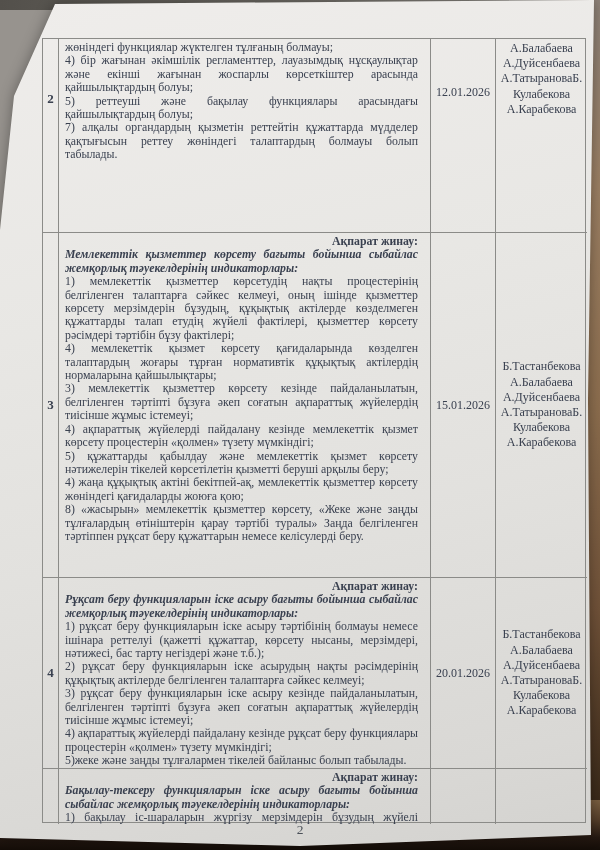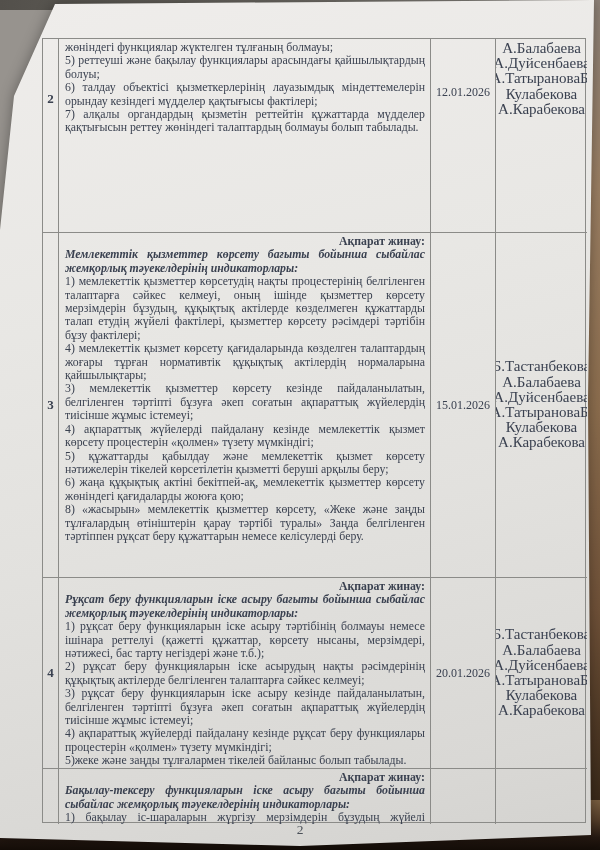--- a/index.html
+++ b/index.html
@@ -32,32 +32,32 @@
     color:#3a4150;
   }
   .cell{border-right:1px solid #8b8b88;border-bottom:1px solid #8b8b88;
     box-sizing:border-box;overflow:hidden;}
   .cell.col-last{border-right:none;}
   .cell.row-last{border-bottom:none;}
   .num-cell{display:flex;align-items:center;justify-content:center;}
   .num{font-size:13px;font-weight:bold;}
   .num-cell.top-align{align-items:flex-start;}
   .num-cell.top-align .num{margin-top:52px;}
-  .content-cell{padding:2px 5px 0 6px;}
+  .content-cell{padding:2px 12px 0 6px;}
   .para{margin:0;font-size:11.8px;line-height:13.4px;text-align:justify;}
   .para.header{font-weight:bold;text-align:right;}
   .para.subtitle{font-weight:bold;font-style:italic;}
   .date-cell{display:flex;align-items:center;justify-content:center;}
   .date{font-size:12px;white-space:nowrap;}
   .date-cell.top-align{align-items:flex-start;}
   .date-cell.top-align .date{margin-top:46px;}
   .names-cell{display:flex;align-items:center;justify-content:center;}
   .names-cell.top-align{align-items:flex-start;padding-top:2px;}
   .names{text-align:center;}
-  .name{font-size:15px;line-height:15.2px;white-space:nowrap;}
+  .name{font-size:12px;line-height:15.2px;white-space:nowrap;}
   .page-number{
     position:absolute;left:270px;top:822px;width:60px;text-align:center;
     font-size:13.5px;color:#4a5058;
   }
 </style>
 </head>
 <body>
 
 <div class="photo">
   <div class="bg-topstrip"></div>
@@ -65,22 +65,22 @@
   <div class="bg-bottom"></div>
   <div class="paper-wrap">
     <div class="paper"></div>
   </div>
   <div class="doc-table">
       <div class="cell num-cell top-align">
         <div class="num">2</div>
       </div>
       <div class="cell content-cell top-align">
         <p class="para text">жөніндегі функциялар жүктелген тұлғаның болмауы;</p>
+        <p class="para text">4) бір жағынан әкімшілік регламенттер, лауазымдық нұсқаулықтар және екінші жағынан жоспарлы көрсеткіштер арасында қайшылықтардың болуы;</p>
         <p class="para text">5) реттеуші және бақылау функциялары арасындағы қайшылықтардың болуы;</p>
-        <p class="para text">6) талдау объектісі қызметкерлерінің лауазымдық міндеттемелерін орындау кезіндегі мүдделер қақтығысы фактілері;</p>
         <p class="para text">7) алқалы органдардың қызметін реттейтін құжаттарда мүдделер қақтығысын реттеу жөніндегі талаптардың болмауы болып табылады.</p>
       </div>
       <div class="cell date-cell top-align">
         <div class="date">12.01.2026</div>
       </div>
       <div class="cell names-cell col-last top-align">
         <div class="names">
           <div class="name">А.Балабаева</div>
           <div class="name">А.Дуйсенбаева</div>
           <div class="name">А.ТатырановаБ.</div>
@@ -92,21 +92,21 @@
         <div class="num">3</div>
       </div>
       <div class="cell content-cell">
         <p class="para header">Ақпарат жинау:</p>
         <p class="para subtitle">Мемлекеттік қызметтер көрсету бағыты бойынша сыбайлас жемқорлық тәуекелдерінің индикаторлары:</p>
         <p class="para text">1) мемлекеттік қызметтер көрсетудің нақты процестерінің белгіленген талаптарға сәйкес келмеуі, оның ішінде қызметтер көрсету мерзімдерін бұзудың, құқықтық актілерде көзделмеген құжаттарды талап етудің жүйелі фактілері, қызметтер көрсету рәсімдері тәртібін бұзу фактілері;</p>
         <p class="para text">4) мемлекеттік қызмет көрсету қағидаларында көзделген талаптардың жоғары тұрған нормативтік құқықтық актілердің нормаларына қайшылықтары;</p>
         <p class="para text">3) мемлекеттік қызметтер көрсету кезінде пайдаланылатын, белгіленген тәртіпті бұзуға әкеп соғатын ақпараттық жүйелердің тиісінше жұмыс істемеуі;</p>
         <p class="para text">4) ақпараттық жүйелерді пайдалану кезінде мемлекеттік қызмет көрсету процестерін «қолмен» түзету мүмкіндігі;</p>
         <p class="para text">5) құжаттарды қабылдау және мемлекеттік қызмет көрсету нәтижелерін тікелей көрсетілетін қызметті беруші арқылы беру;</p>
-        <p class="para text">6) жаңа құқықтық актіні бекітпей-ақ, мемлекеттік қызметтер көрсету жөніндегі қағидаларды жоюға қою;</p>
+        <p class="para text">4) жаңа құқықтық актіні бекітпей-ақ, мемлекеттік қызметтер көрсету жөніндегі қағидаларды жоюға қою;</p>
         <p class="para text">8) «жасырын» мемлекеттік қызметтер көрсету, «Жеке және заңды тұлғалардың өтініштерін қарау тәртібі туралы» Заңда белгіленген тәртіппен рұқсат беру құжаттарын немесе келісулерді беру.</p>
       </div>
       <div class="cell date-cell">
         <div class="date">15.01.2026</div>
       </div>
       <div class="cell names-cell col-last">
         <div class="names">
           <div class="name">Б.Тастанбекова</div>
           <div class="name">А.Балабаева</div>
           <div class="name">А.Дуйсенбаева</div>

